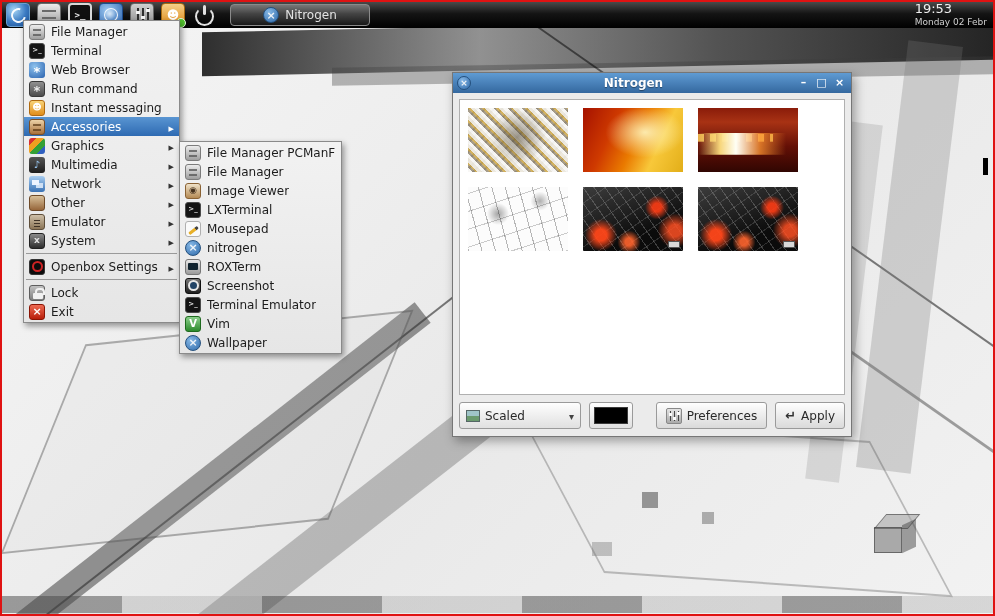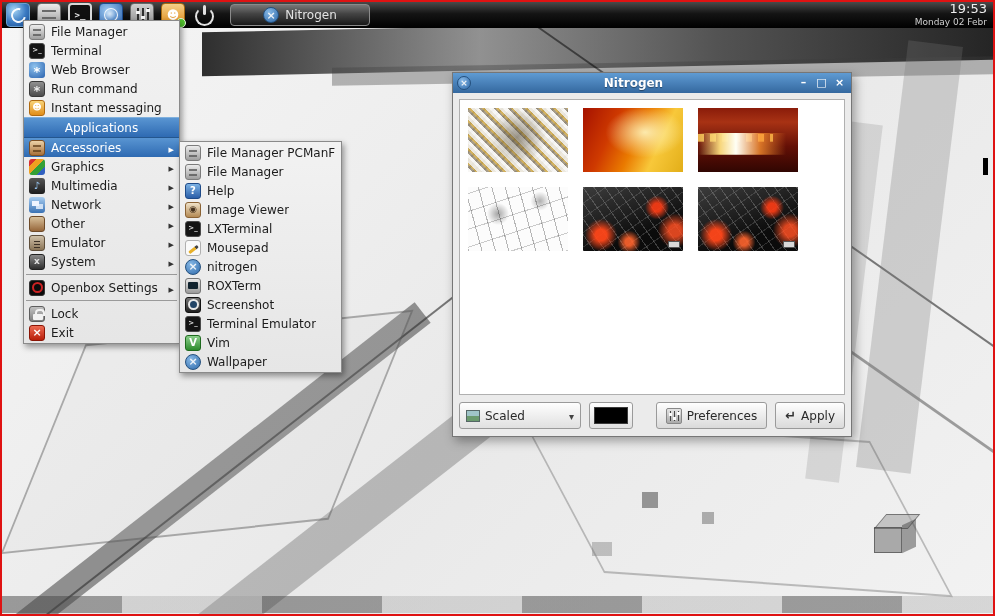--- a/index.html
+++ b/index.html
@@ -29,21 +29,21 @@
   .pmx::after{content:"";position:absolute;left:5px;top:7px;width:4px;height:3px;background:#f4f4f4;box-shadow:5px 5px 0 #f4f4f4,10px -2px 0 #f4f4f4}
   .pim{background:linear-gradient(#f6d088,#dd8816);border:1px solid #a86a10}
   .pim::before{content:"☻";color:#fff;font-size:12px}
   .pim::after{content:"";position:absolute;right:-2px;bottom:-2px;width:8px;height:8px;border-radius:50%;background:#52c22e;border:1px solid #e8f8e0}
   .ppw::before{content:"";width:15px;height:15px;border:2.5px solid #e2e2e2;border-top-color:transparent;border-radius:50%;margin-top:2px}
   .ppw::after{content:"";position:absolute;top:2px;left:50%;margin-left:-1.5px;width:3px;height:10px;background:#e2e2e2;border-radius:2px}
 
   .task{margin-left:14px;width:140px;height:22px;border-radius:4px;border:1px solid #8a8a8a;
     background:linear-gradient(rgba(255,255,255,.3),rgba(255,255,255,.08));
     display:flex;align-items:center;justify-content:center;gap:6px;color:#e2e2e2;font-size:12px;cursor:default}
-  .clock{margin-left:auto;text-align:right;color:#efefef;padding-right:2px;line-height:1.15}
+  .clock{margin-left:auto;color:#efefef;padding-right:2px;line-height:1.15}
   .clock .time{font-size:13px}
   .clock .date{font-size:9px;color:#cfcfcf;white-space:nowrap}
 
   
   .mi{width:16px;height:16px;border-radius:3px;flex:0 0 16px;display:inline-flex;align-items:center;justify-content:center;
       font:bold 10px/1 "DejaVu Sans",sans-serif;color:#fff;position:relative}
   .mi-drawer{background:linear-gradient(#ececec,#9e9e9e);border:1px solid #7c7c7c}
   .mi-drawer::before{content:"";position:absolute;left:3px;right:3px;top:4px;height:2px;background:rgba(90,90,90,.8);box-shadow:0 5px 0 rgba(90,90,90,.8)}
   .mi-term{background:#141414;border:1px solid #4a4a4a}
   .mi-term::before{content:">_";font-size:7px;color:#ddd;font-weight:bold}
@@ -257,21 +257,20 @@
       <span class="mlbl">Web Browser</span>
     </div>
     <div class="mrow">
       <span class="mi mi-run"></span>
       <span class="mlbl">Run command</span>
     </div>
     <div class="mrow">
       <span class="mi mi-im"></span>
       <span class="mlbl">Instant messaging</span>
     </div>
-    <div class="mhead">Applications</div>
     <div class="mrow sel">
       <span class="mi mi-acc"></span>
       <span class="mlbl">Accessories</span>
       <span class="arr"></span>
     </div>
     <div class="mrow">
       <span class="mi mi-gfx"></span>
       <span class="mlbl">Graphics</span>
       <span class="arr"></span>
     </div>
@@ -320,24 +319,20 @@
   <div class="submenu">
     <div class="mrow">
       <span class="mi mi-drawer"></span>
       <span class="mlbl">File Manager PCManFM</span>
     </div>
     <div class="mrow">
       <span class="mi mi-drawer"></span>
       <span class="mlbl">File Manager</span>
     </div>
     <div class="mrow">
-      <span class="mi mi-help"></span>
-      <span class="mlbl">Help</span>
-    </div>
-    <div class="mrow">
       <span class="mi mi-eye"></span>
       <span class="mlbl">Image Viewer</span>
     </div>
     <div class="mrow">
       <span class="mi mi-term"></span>
       <span class="mlbl">LXTerminal</span>
     </div>
     <div class="mrow">
       <span class="mi mi-pencil"></span>
       <span class="mlbl">Mousepad</span>

